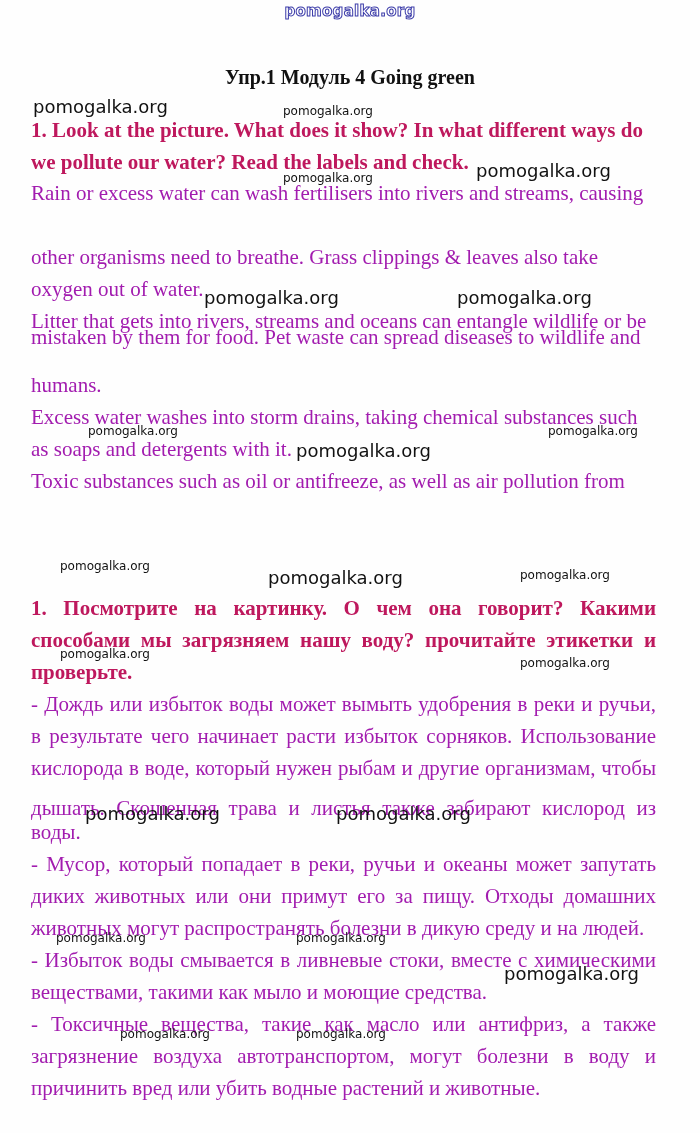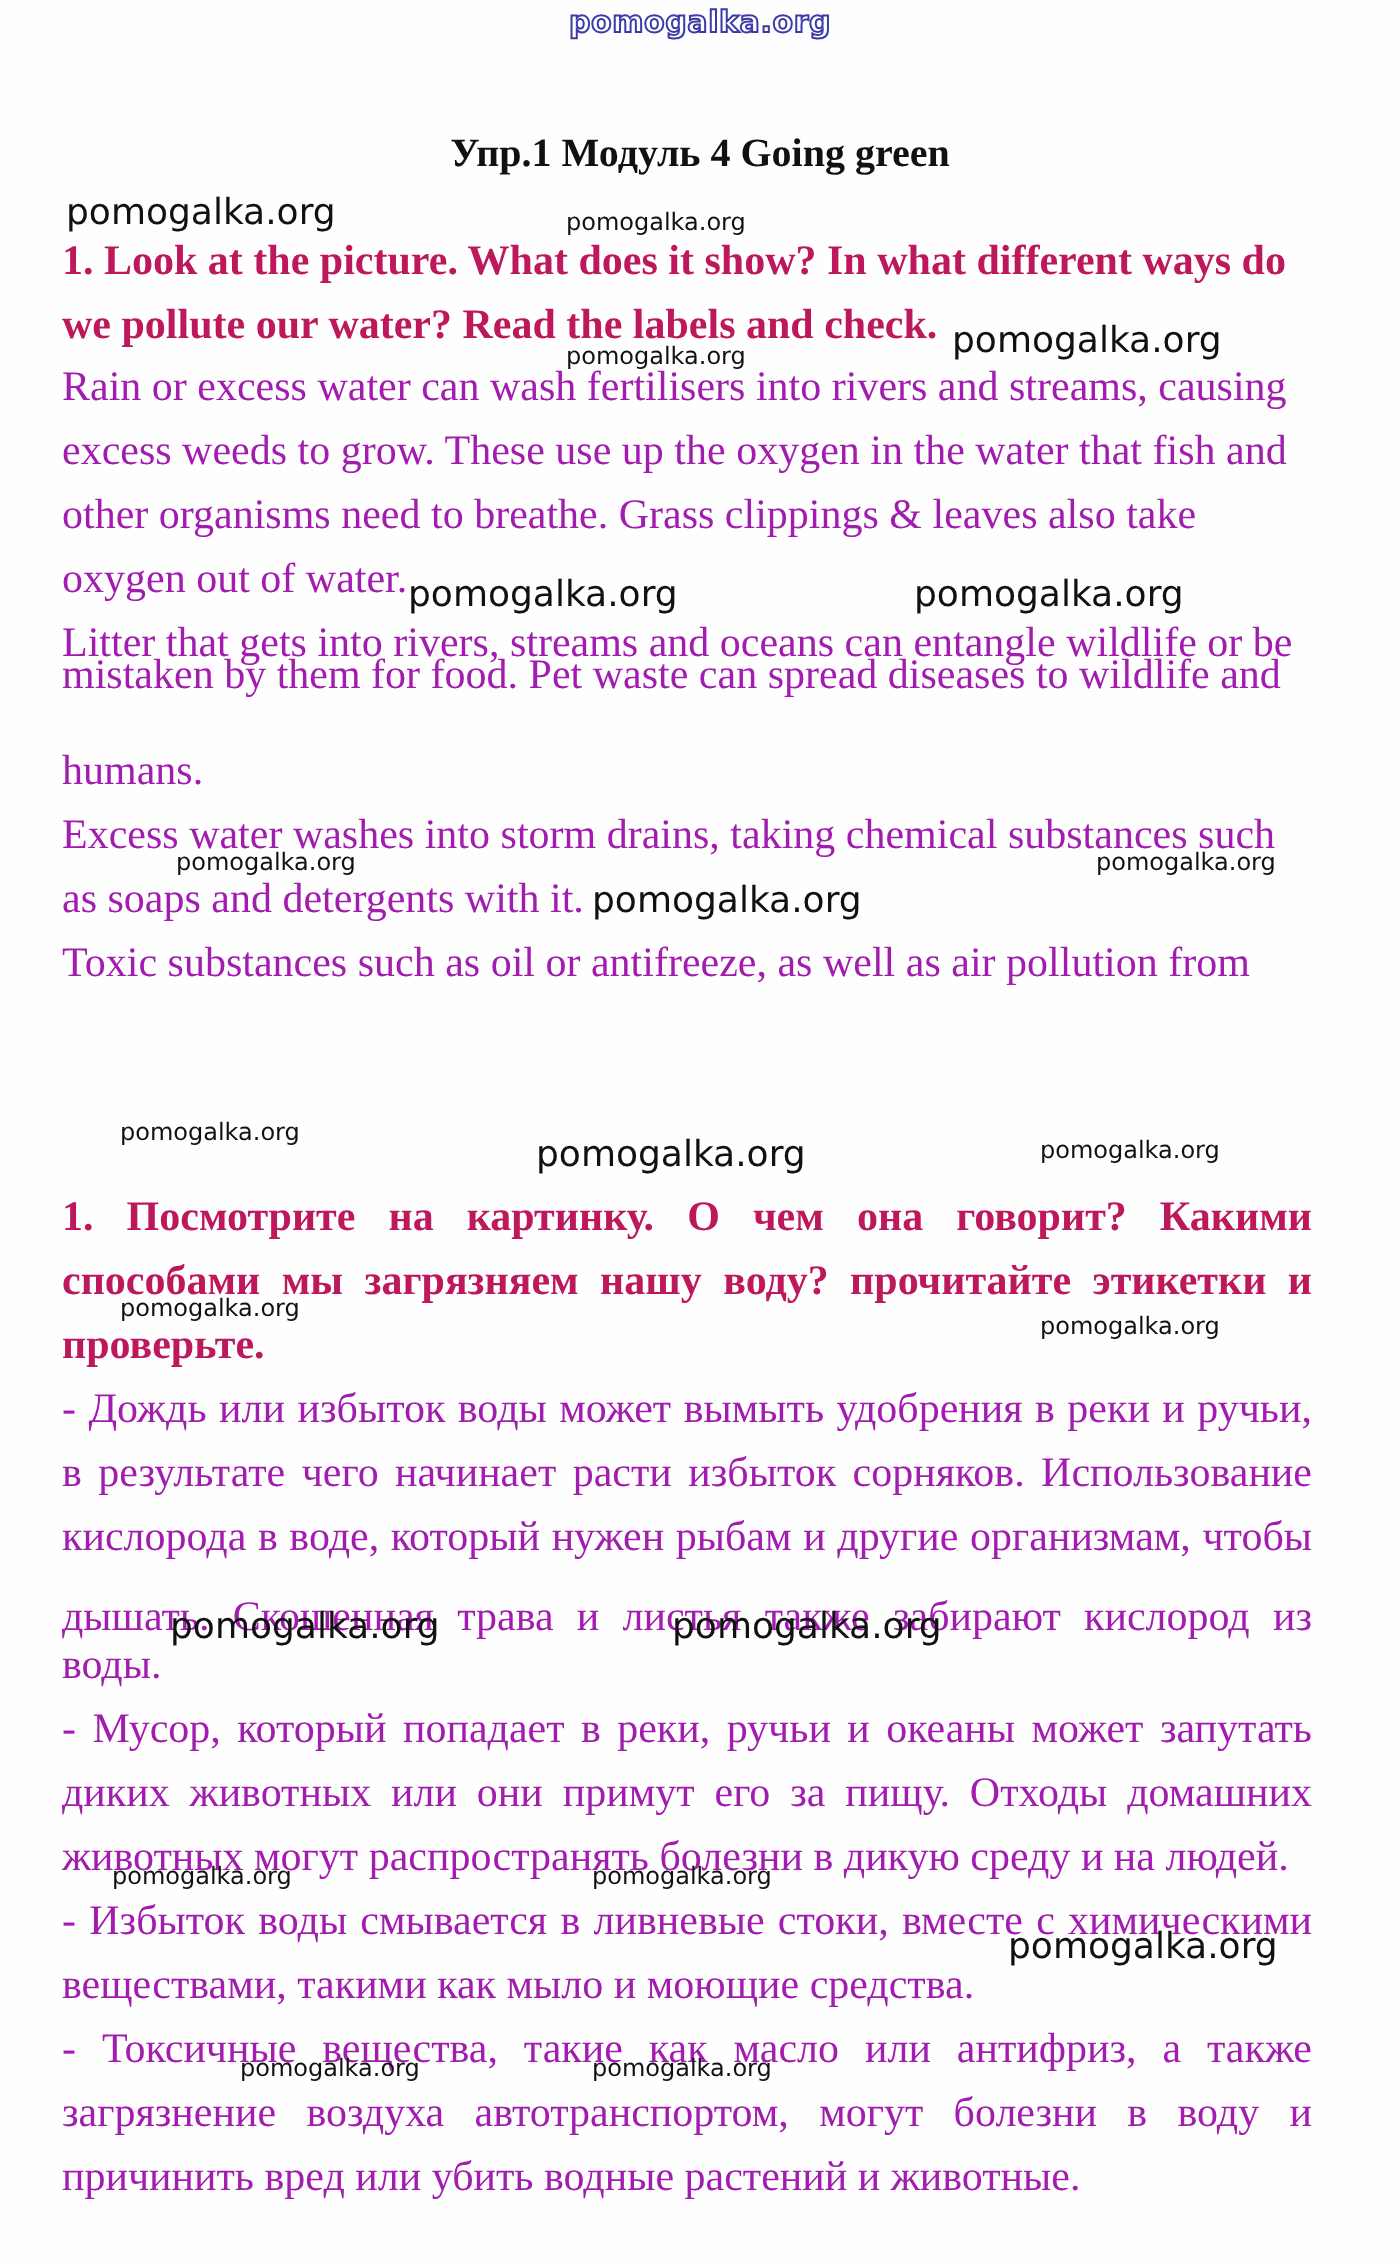--- a/index.html
+++ b/index.html
@@ -27,21 +27,20 @@
 
 <div class="page">
 
   <div class="site-logo">pomogalka.org</div>
   <div class="title">Упр.1 Модуль 4 Going green</div>
 
   <div class="line serif bold" style="top:118px;">1. Look at the picture. What does it show? In what different ways do</div>
   <div class="line serif bold" style="top:150px;">we pollute our water? Read the labels and check.</div>
 
   <div class="line serif" style="top:181px;">Rain or excess water can wash fertilisers into rivers and streams, causing</div>
-  <div class="line serif" style="top:213px;">excess weeds to grow. These use up the oxygen in the water that fish and</div>
   <div class="line serif" style="top:245px;">other organisms need to breathe. Grass clippings &amp; leaves also take</div>
   <div class="line serif" style="top:277px;">oxygen out of water.</div>
   <div class="line serif" style="top:309px;">Litter that gets into rivers, streams and oceans can entangle wildlife or be</div>
   <div class="line serif" style="top:325px;">mistaken by them for food. Pet waste can spread diseases to wildlife and</div>
   <div class="line serif" style="top:373px;text-align:right;">humans.</div>
   <div class="line serif" style="top:405px;">Excess water washes into storm drains, taking chemical substances such</div>
   <div class="line serif" style="top:437px;">as soaps and detergents with it.</div>
   <div class="line serif" style="top:469px;">Toxic substances such as oil or antifreeze, as well as air pollution from</div>
 
   <div class="line serif bold justify" style="top:596px;">1. Посмотрите на картинку. О чем она говорит? Какими</div>

